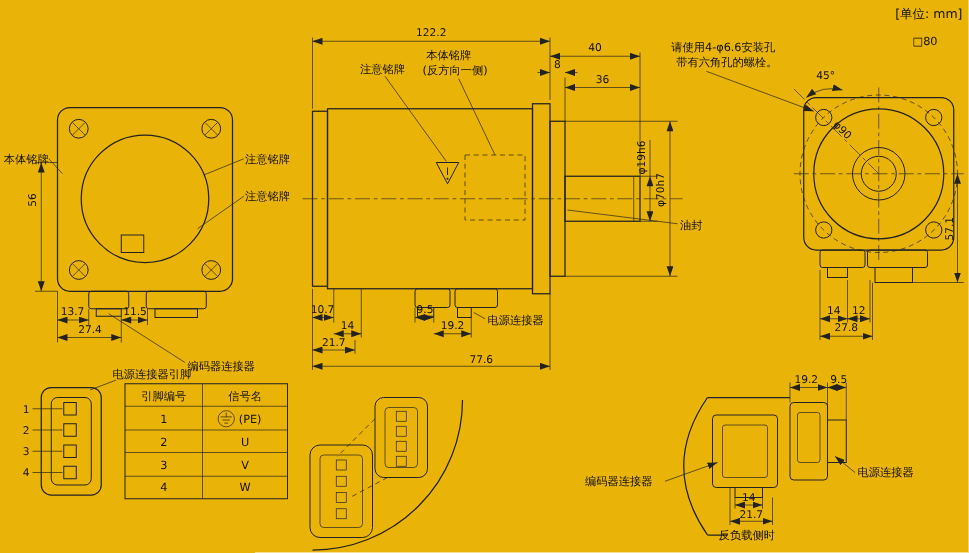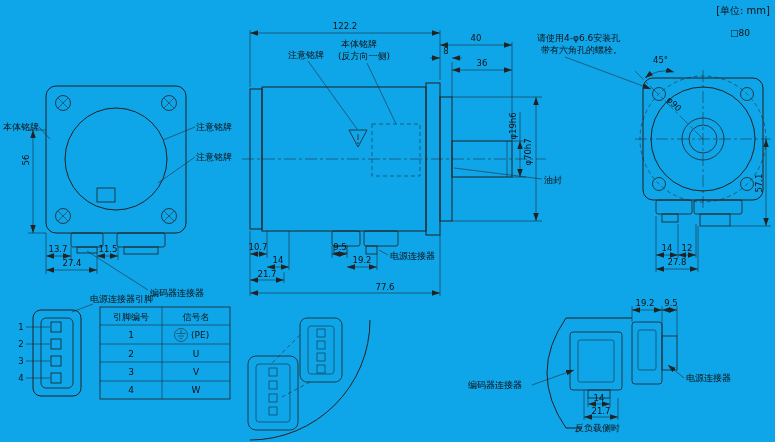--- a/index.html
+++ b/index.html
@@ -1,16 +1,16 @@
 <!DOCTYPE html>
 <html><head>
 <meta charset="utf-8">
 <style>
   html,body{margin:0;padding:0;background:#fff;}
-  .sheet{position:relative;width:775px;height:442px;background:#0ea5e9;overflow:hidden;
+  .sheet{position:relative;width:775px;height:442px;background:#eab308;overflow:hidden;
          font-family:"DejaVu Sans",sans-serif;}
   svg{display:block;}
   svg text{fill:#111;font-family:"DejaVu Sans",sans-serif;}
   .outline{fill:none;stroke:#222;stroke-width:1;}
   .outline2{fill:none;stroke:#222;stroke-width:0.8;}
   .thin{fill:none;stroke:#222;stroke-width:0.55;}
   .dim{fill:none;stroke:#222;stroke-width:0.55;}
   .dashed{stroke-dasharray:4 3;}
   .cline{fill:none;stroke:#222;stroke-width:0.5;stroke-dasharray:12 3 3 3;}
   .lbl{font-size:9px;}

